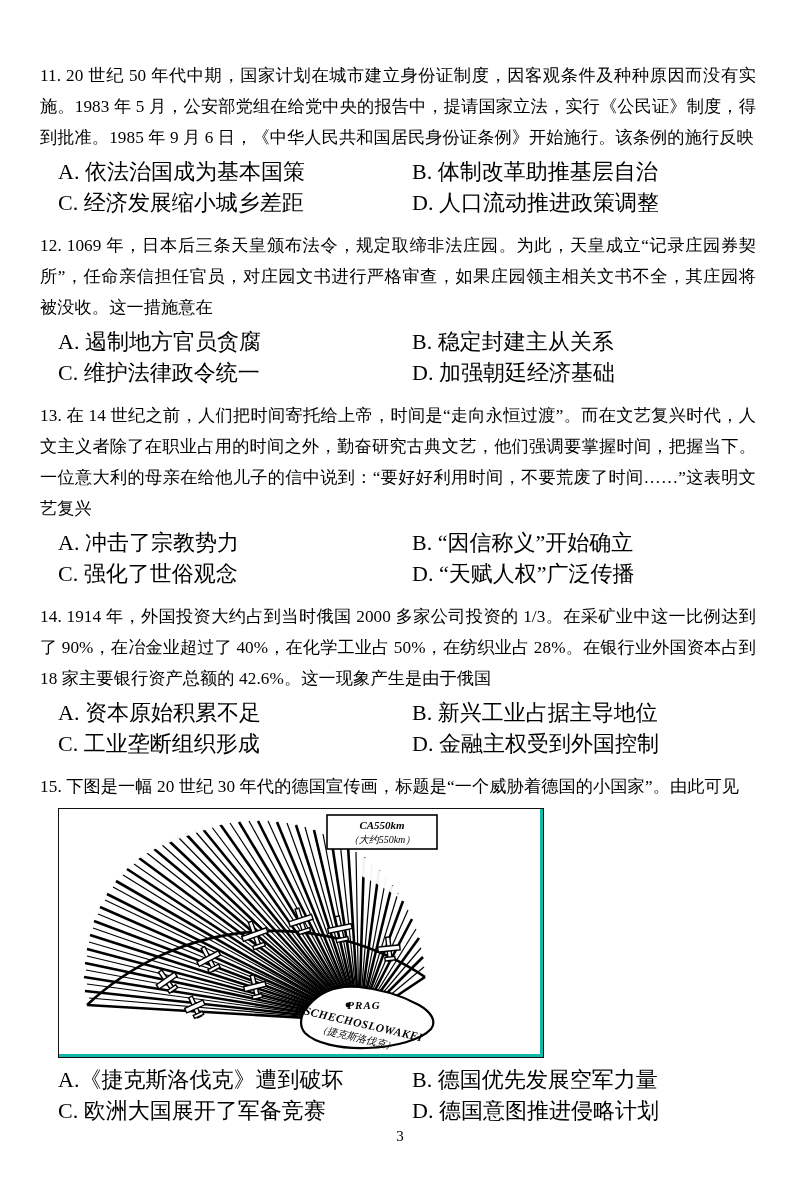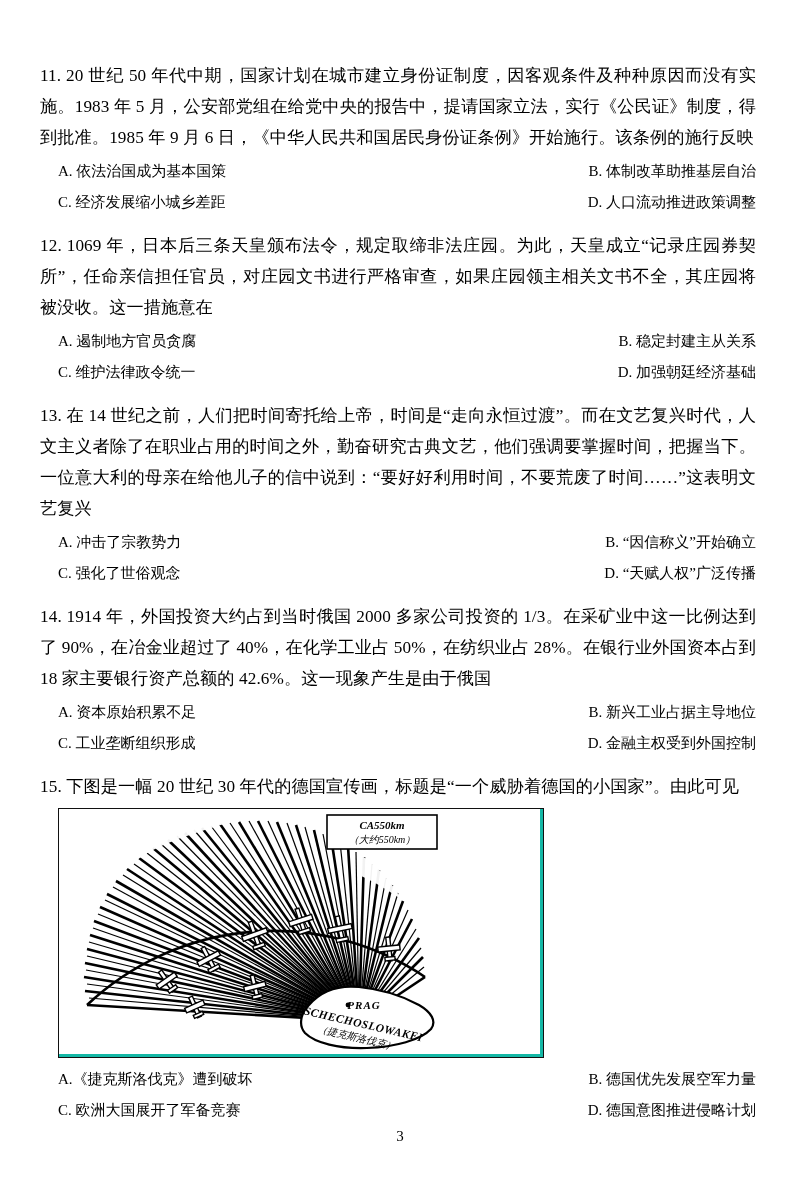--- a/index.html
+++ b/index.html
@@ -31,34 +31,33 @@
     line-height: 31px;
     text-align: justify;
     text-justify: inter-ideograph;
     letter-spacing: 0.1px;
   }
   .options {
     margin-top: 3px;
   }
   .opt-row {
     display: flex;
-    font-size: 15px;
+    font-size: 22px;
     line-height: 31px;
   }
   .opt-a, .opt-c {
     width: 366px;
     flex: none;
     padding-left: 18px;
     box-sizing: border-box;
   }
   .opt-b, .opt-d {
     flex: 1;
     padding-left: 6px;
     box-sizing: border-box;
-    text-align: right;
   }
   .figure-wrap {
     margin: 6px 0 6px 18px;
   }
   .figure-box {
     width: 484px;
     height: 248px;
     border: 1.5px solid #111;
     background: #14b8a6;
     position: relative;

